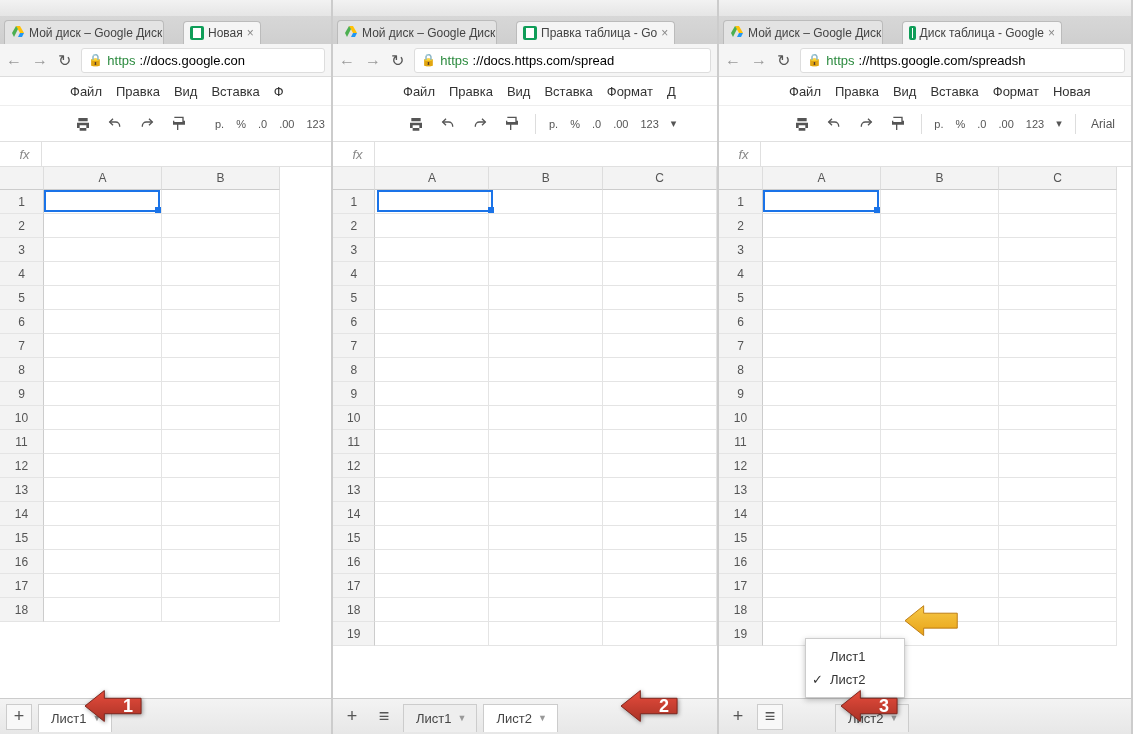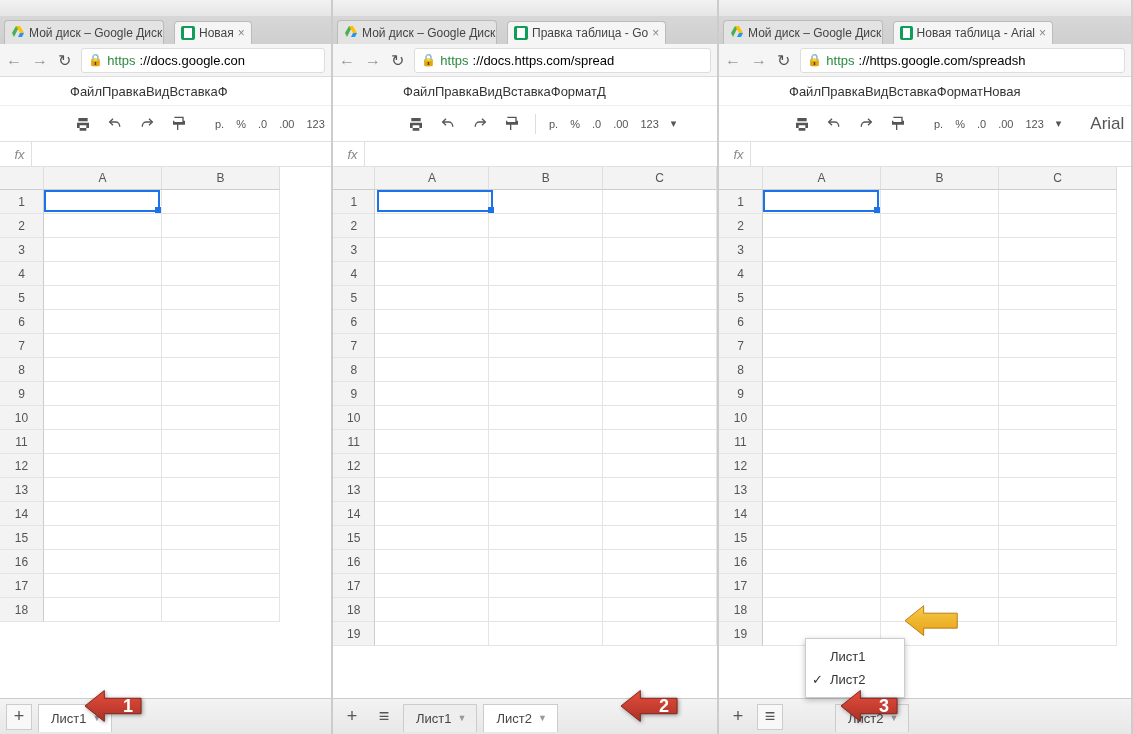--- a/index.html
+++ b/index.html
@@ -4,47 +4,47 @@
 <style>
   * { box-sizing: border-box; margin: 0; padding: 0; font-family: Arial, sans-serif; }
   body { background: #f5a6c9; width: 1133px; height: 734px; overflow: hidden; display: flex; }
   .pane { background: #fff; height: 734px; position: relative; border-right: 2px solid #ccc; flex-shrink: 0; overflow: hidden; }
   .pane1 { width: 333px; }
   .pane2 { width: 386px; }
   .pane3 { width: 414px; }
 
   .titlebar { height: 16px; background: linear-gradient(#f2f2f2,#e5e5e5); }
   .tabs { height: 28px; background: linear-gradient(#d7d7d7,#cfcfcf); display: flex; align-items: flex-end; padding: 0 4px; font-size: 12px; color: #444; }
-  .tab { background: #f5f5f5; border: 1px solid #bbb; border-bottom: none; border-radius: 4px 4px 0 0; padding: 4px 6px; margin-right: 10px; display: flex; align-items: center; gap: 4px; max-width: 160px; white-space: nowrap; overflow: hidden; }
+  .tab { background: #f5f5f5; border: 1px solid #bbb; border-bottom: none; border-radius: 4px 4px 0 0; padding: 4px 6px; margin-right: 19px; display: flex; align-items: center; gap: 4px; max-width: 160px; white-space: nowrap; overflow: hidden; }
   .tab.inactive { background: #e3e3e3; }
   .tab-close { color: #888; font-size: 12px; }
   .drive-ico { width: 14px; height: 12px; }
   .sheet-ico { width: 14px; height: 14px; background: #0f9d58; border-radius: 2px; position: relative; }
   .sheet-ico::after { content:""; position:absolute; inset:2px 3px; background:#fff; }
 
   .addrbar { height: 33px; background: #f5f5f5; border-bottom: 1px solid #ddd; display: flex; align-items: center; padding: 0 6px; gap: 10px; font-size: 13px; color: #777; }
   .navbtn { color: #999; font-size: 16px; }
   .navbtn.enabled { color: #555; }
   .urlbox { flex: 1; background: #fff; border: 1px solid #ddd; border-radius: 3px; padding: 4px 6px; display: flex; align-items: center; gap: 4px; overflow: hidden; white-space: nowrap; }
   .lock { color: #4caf50; font-size: 12px; }
   .urlhttps { color: #2b8a3e; }
   .urlrest { color: #000000; }
 
-  .menubar { height: 29px; display: flex; align-items: center; padding: 0 10px 0 70px; font-size: 13px; color: #333; border-bottom: 1px solid #eee; }
+  .menubar { height: 29px; display: flex; align-items: center; padding: 0 10px 0 70px; gap: 14px; font-size: 13px; color: #333; border-bottom: 1px solid #eee; }
   .menubar span { white-space: nowrap; }
 
   .toolbar { height: 36px; display: flex; align-items: center; padding: 0 10px 0 70px; gap: 6px; font-size: 12px; color: #555; border-bottom: 1px solid #e0e0e0; }
   .tbtn { padding: 4px 5px; display: inline-flex; align-items: center; }
   .tbtn svg, .tbtn .g { width: 16px; height: 16px; }
   .sep { width: 1px; height: 20px; background: #ddd; margin: 0 4px; }
   .fmt { font-size: 11px; color: #555; padding: 0 3px; }
-  .fontname { font-size: 17px; padding: 0 6px; }
+  .fontname { font-size: 12px; padding: 0 6px; }
 
   .fxbar { height: 25px; border-bottom: 1px solid #e0e0e0; display: flex; align-items: center; }
-  .fxlabel { width: 32px; text-align: center; font-style: italic; color: #888; font-size: 13px; border-right: 1px solid #e0e0e0; height: 100%; line-height: 25px; padding-left: 8px; }
+  .fxlabel { width: 42px; text-align: center; font-style: italic; color: #888; font-size: 13px; border-right: 1px solid #e0e0e0; height: 100%; line-height: 25px; padding-left: 8px; }
 
   .grid { position: relative; overflow: hidden; }
   .colhdrs { display: flex; height: 23px; }
   .corner { width: 44px; background: #f3f3f3; border-right: 1px solid #ddd; border-bottom: 1px solid #ccc; }
   .colh { width: 118px; background: #f3f3f3; border-right: 1px solid #ddd; border-bottom: 1px solid #ccc; text-align: center; font-size: 12px; color: #555; line-height: 23px; }
   .rows { }
   .row { display: flex; height: 24px; }
   .rowh { width: 44px; background: #f3f3f3; border-right: 1px solid #ccc; border-bottom: 1px solid #e4e4e4; text-align: center; font-size: 12px; color: #555; line-height: 24px; }
   .cell { width: 118px; border-right: 1px solid #e4e4e4; border-bottom: 1px solid #e4e4e4; }
   .selcell { position: absolute; border: 2px solid #1a73e8; }
@@ -473,21 +473,21 @@
       <div class="tab inactive">
         <span><svg class="drive-ico" viewBox="0 0 24 24">
             <polygon fill="#FFC107" points="8,2 16,2 24,16 16,16"></polygon>
             <polygon fill="#2196F3" points="24,16 16,16 12,24 20,24"></polygon>
             <polygon fill="#4CAF50" points="8,2 0,16 4,24 12,8"></polygon>
           </svg></span>
         <span>Мой диск – Google Диск</span>
       </div>
       <div class="tab ">
         <span class="sheet-ico"></span>
-        <span>Новая таблица - Arial</span>
+        <span>Диск таблица - Google</span>
         <span class="tab-close">×</span>
       </div>
     </div>
     <div class="addrbar">
       <span class="navbtn">←</span>
       <span class="navbtn">→</span>
       <span class="navbtn enabled">↻</span>
       <div class="urlbox">
         <span class="lock">🔒</span>
         <span class="urlhttps">https</span>

